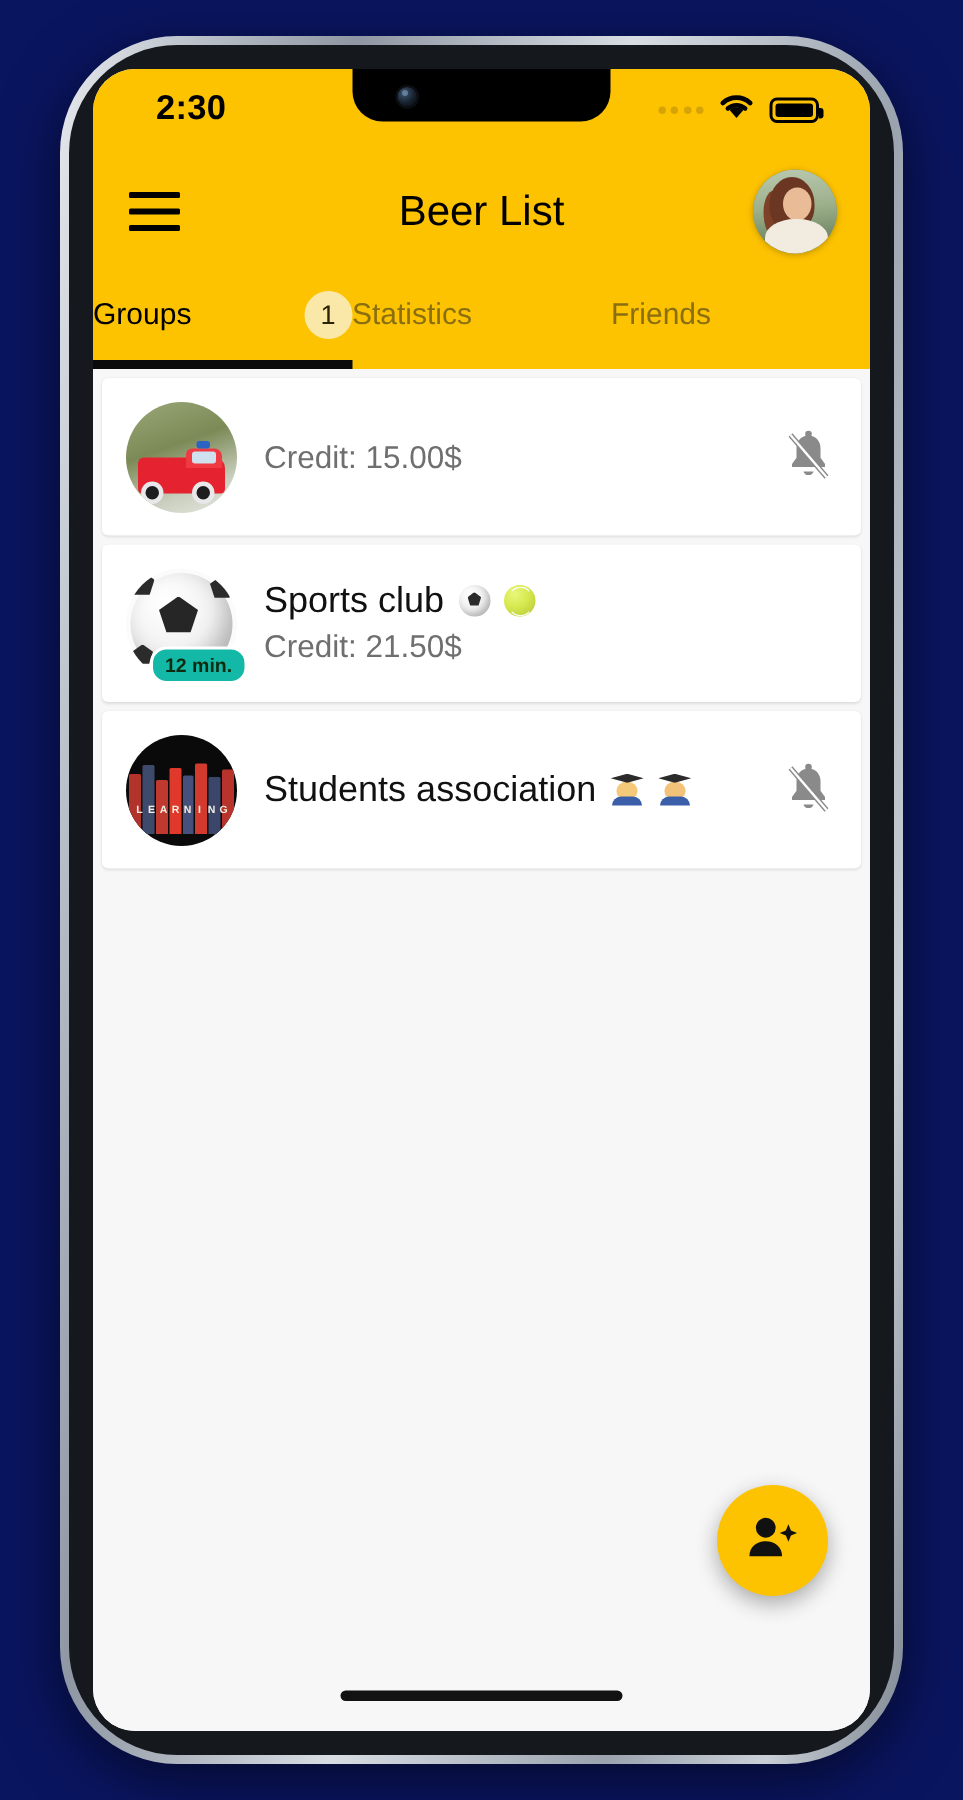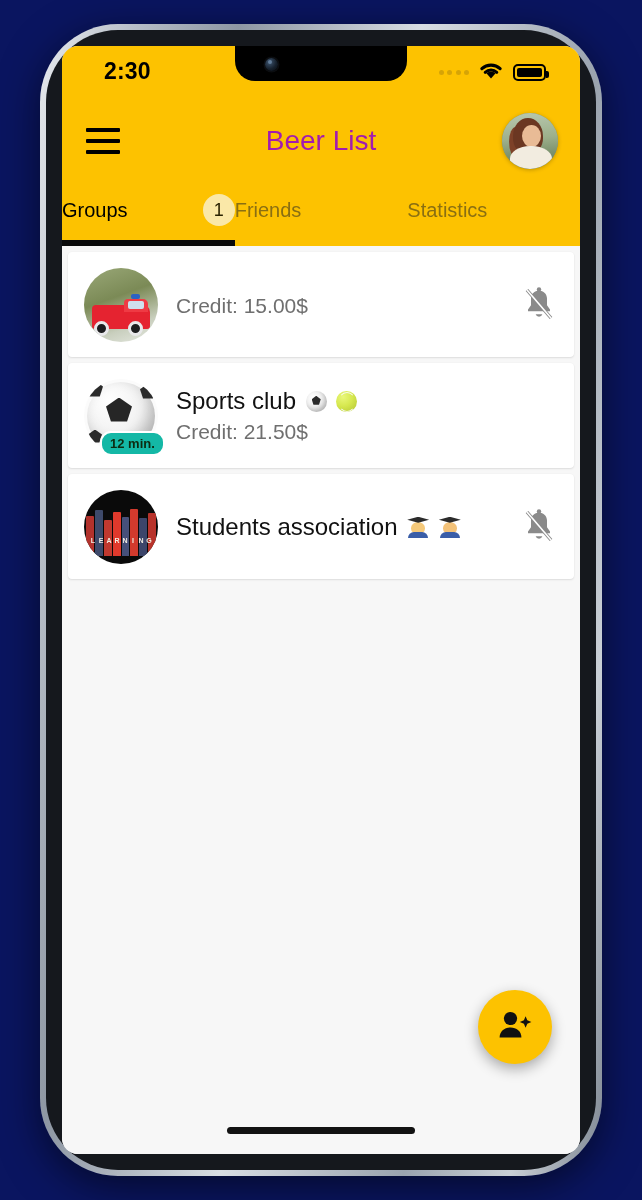--- a/index.html
+++ b/index.html
@@ -17,21 +17,21 @@
     border-radius:78px;
     background:linear-gradient(100deg,#e7eaee 0%,#b9c0c9 12%,#8e97a3 26%,#d8dde3 50%,#9aa3ae 74%,#c9cfd6 88%,#7e8792 100%);
     box-shadow:0 10px 40px rgba(0,0,0,.55);
   }
   .phone-mid{
     position:absolute; left:6px; top:6px; width:550px; height:1140px;
     border-radius:72px; background:#15181d;
   }
   .screen{
     position:absolute; left:16px; top:16px; width:518px; height:1108px;
-    border-radius:16px; overflow:hidden; background:#f7f7f7;
+    border-radius:28px; overflow:hidden; background:#f7f7f7;
   }
   
   .btn-side{ position:absolute; background:linear-gradient(180deg,#cfd5dc,#8d96a2 40%,#e3e7ec 70%,#99a2ad); border-radius:3px; }
   .btn-silent{ left:36px; top:206px; width:6px; height:38px; border-radius:4px 0 0 4px; }
   .btn-volup{ left:35px; top:286px; width:7px; height:64px; border-radius:4px 0 0 4px; }
   .btn-voldn{ left:35px; top:366px; width:7px; height:64px; border-radius:4px 0 0 4px; }
   .btn-power{ right:35px; top:330px; width:7px; height:94px; border-radius:0 4px 4px 0; }
 
   
   .statusbar{
@@ -68,21 +68,21 @@
 
   
   .appbar{
     position:absolute; left:0; top:56px; width:518px; height:78px;
     background:#FDC200; z-index:4;
     display:flex; align-items:center;
   }
   .hamburger{ position:absolute; left:24px; width:34px; height:26px; display:flex; flex-direction:column; justify-content:space-between; cursor:pointer; }
   .hamburger i{ display:block; height:4px; background:#000; border-radius:1px; }
   .appbar-title{
-    width:100%; text-align:center; font-size:28px; color:#a21caf; font-weight:400;
+    width:100%; text-align:center; font-size:28px; color:#000000; font-weight:400;
   }
   .avatar-hdr{
     position:absolute; right:22px; width:56px; height:56px; border-radius:50%;
     overflow:hidden; background:#7e8f6a; box-shadow:0 1px 4px rgba(0,0,0,.25);
   }
   .av-sky{ position:absolute; inset:0; background:linear-gradient(175deg,#b9c9b0 0%,#9db08c 45%,#7e9470 70%,#5d7353 100%); }
   .av-hair{ position:absolute; left:11px; top:5px; width:30px; height:36px; border-radius:50% 50% 44% 44%; background:#6b3722; }
   .av-hair2{ position:absolute; left:7px; top:14px; width:15px; height:32px; border-radius:50% 20% 40% 60%; background:#7d4128; }
   .av-face{ position:absolute; left:20px; top:12px; width:19px; height:22px; border-radius:50%; background:#e9bb96; }
   .av-body{ position:absolute; left:8px; top:33px; width:42px; height:26px; border-radius:48% 48% 0 0; background:#f2ece0; }
@@ -264,24 +264,24 @@
           </div>
         </div>
 
         <div class="tabs">
           <div class="tab active">
             <span>Groups</span>
             <span class="tab-badge">1</span>
             <span class="tab-underline"></span>
           </div>
           <div class="tab">
+            <span>Statistics</span>
+          </div>
+          <div class="tab">
             <span>Friends</span>
-          </div>
-          <div class="tab">
-            <span>Statistics</span>
           </div>
         </div>
 
         <div class="content">
 
           <div class="card">
             <div class="thumb">
               <div class="thumb-img t-fire">
                 <span class="bar"></span>
                   <span class="truck"></span>

